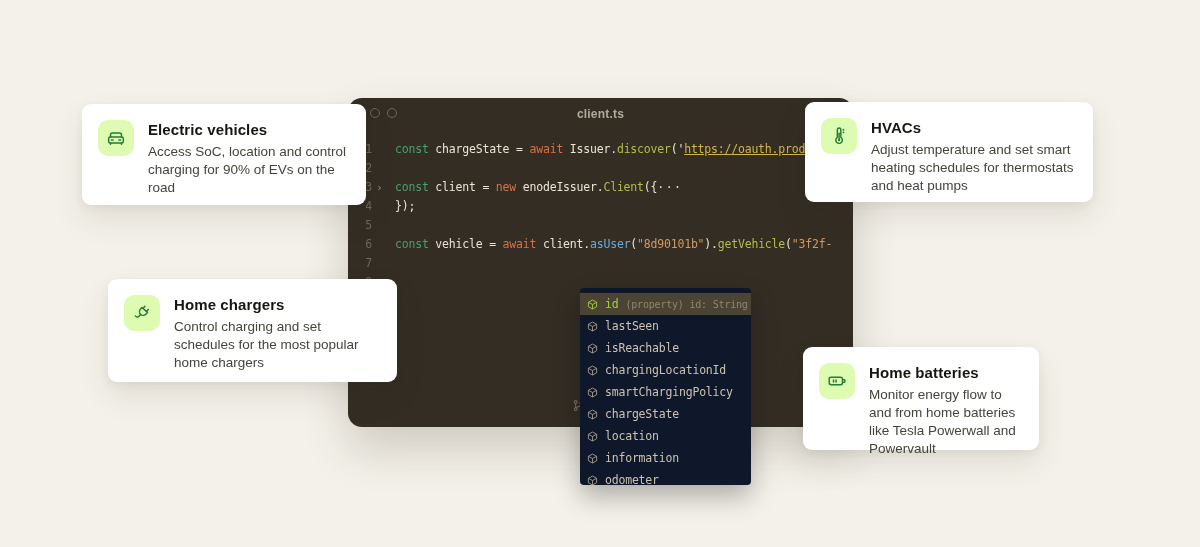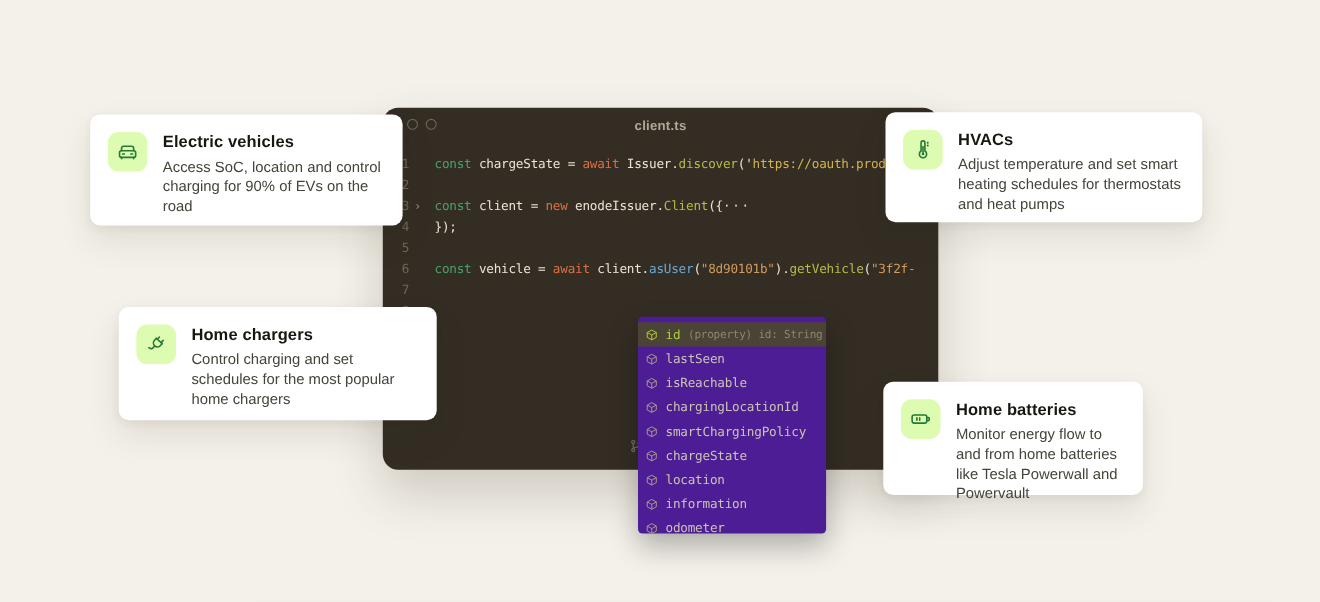--- a/index.html
+++ b/index.html
@@ -22,37 +22,37 @@
   .code-line { display:flex; height:19px; line-height:19px; white-space:pre; }
   .ln { flex:none; width:24px; text-align:right; color:#6F6855; }
   .fold { flex:none; width:15px; text-align:center; color:#98917E; font-size:11px; }
   .toks { flex:none; margin-left:8px; }
   .tk-kw  { color:#4AA169; }
   .tk-kw2 { color:#DD6F45; }
   .tk-fg  { color:#EAE4D3; }
   .tk-fn  { color:#B3BD49; }
   .tk-meth{ color:#68AAD9; }
   .tk-str { color:#D39A5F; }
-  .tk-url { color:#D3B54A; }
+  .tk-url { color:#D3B54A; text-decoration:underline; }
   .tk-dim { letter-spacing:1.5px; }
   .caret { display:inline-block; width:2px; height:13px; background:#EDE7D6; vertical-align:-2px; }
 
   
   .statusbar { position:absolute; left:0; right:0; bottom:0; height:28px;
                display:flex; align-items:center; padding:0 14px; gap:11px;
                color:#7B7361; font-size:11.5px;flex-direction:column; }
   .statusbar svg { display:block; }
   .sb-group { display:flex; align-items:center; gap:5px; }
   .pill { height:8px; border-radius:4px; background:#4C4536; }
   .pill.w22 { width:22px; } .pill.w13 { width:13px; }
   .sb-right { margin-left:auto; margin-right:52px; display:flex; align-items:center; gap:7px; }
 
   
   .dropdown { position:absolute; left:580px; top:288px; width:171px; height:197px;
-              background:#4c1d95; border-radius:4px; z-index:2; overflow:hidden;
+              background:#0f172a; border-radius:4px; z-index:2; overflow:hidden;
               padding-top:5px; box-shadow:0 12px 26px rgba(0,0,0,.28);
               font-family:"DejaVu Sans Mono", monospace; }
   .ac-row { display:flex; align-items:center; height:22px; padding:0 7px; gap:7px;
             color:#CBC3B1; font-size:11.5px; letter-spacing:-0.2px; white-space:nowrap; }
   .ac-row svg { flex:none; }
   .ac-row.selected { background:#4B4435; color:#A9CE3B; }
   .ac-ann { margin-left:auto; color:#8D8672; font-size:10px; }
 
   
   .card { position:absolute; z-index:3; background:#FFFFFF; border-radius:9px;

